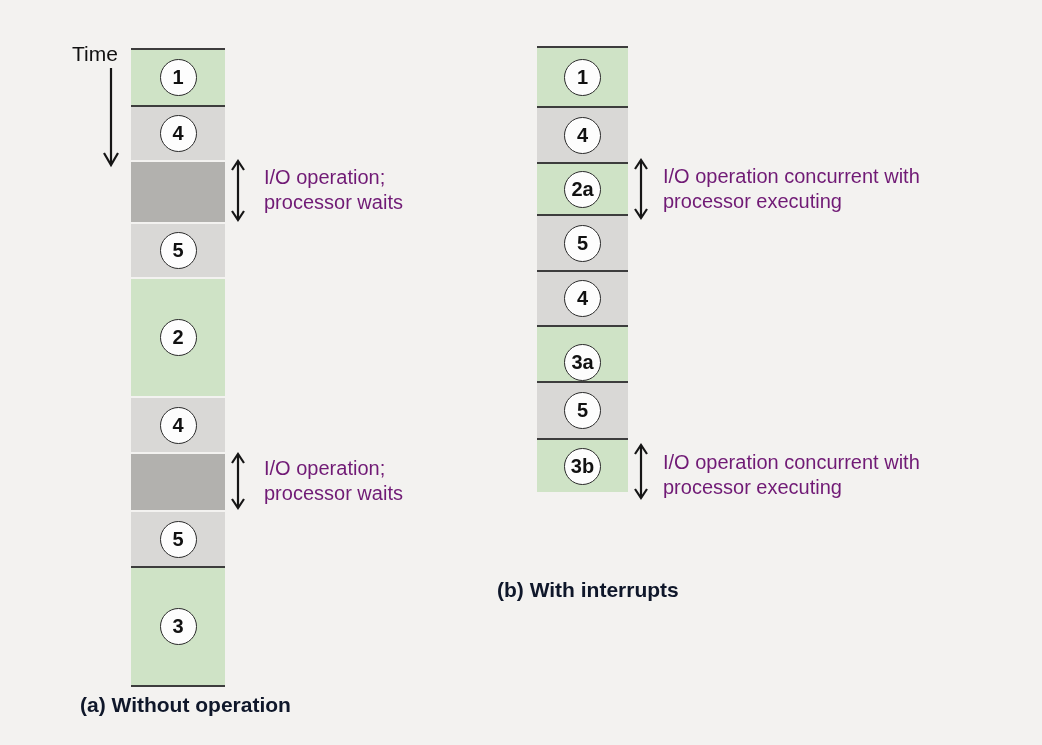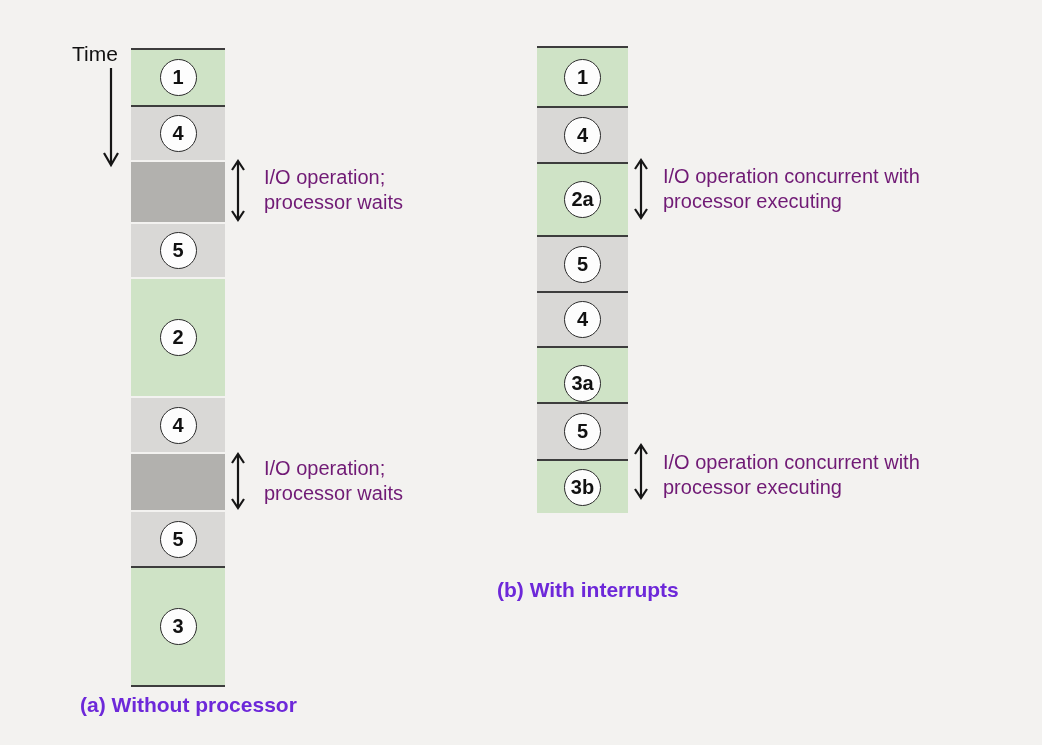--- a/index.html
+++ b/index.html
@@ -48,21 +48,21 @@
     background: #fdfdfd;
     border: 1.5px solid #2a2a2a;
     display: flex; align-items: center; justify-content: center;
     font-weight: 700; font-size: 20px; color: #111;
     box-sizing: border-box;
   }
   .caption {
     position: absolute;
     font-weight: 700;
     font-size: 21px;
-    color: #6d28d9;
+    color: #0f172a;
     white-space: nowrap;
   }
   #cap-a { left: 80px;  top: 693px; }
   #cap-b { left: 497px; top: 578px; }
   .annotation-text {
     position: absolute;
     font-size: 20px;
     line-height: 25px;
     color: #701a75;
     white-space: nowrap;
@@ -107,41 +107,41 @@
       </div>
     </div>
 
   <div id="col-b" class="column">
       <div class="segment green divider-dark" style="height: 60px;">
         <div class="circle">1</div>
       </div>
       <div class="segment gray divider-dark" style="height: 56px;">
         <div class="circle">4</div>
       </div>
-      <div class="segment green divider-dark" style="height: 73px;">
+      <div class="segment green divider-dark" style="height: 52px;">
         <div class="circle">2a</div>
       </div>
       <div class="segment gray divider-dark" style="height: 56px;">
         <div class="circle">5</div>
       </div>
       <div class="segment gray divider-dark" style="height: 55px;">
         <div class="circle">4</div>
       </div>
       <div class="segment green divider-dark" style="height: 56px; align-items: flex-end;">
         <div class="circle">3a</div>
       </div>
       <div class="segment gray divider-dark" style="height: 57px;">
         <div class="circle">5</div>
       </div>
       <div class="segment green" style="height: 52px;">
         <div class="circle">3b</div>
       </div>
     </div>
 
-  <div id="cap-a" class="caption">(a) Without processor</div>
+  <div id="cap-a" class="caption">(a) Without operation</div>
 
   <div id="cap-b" class="caption">(b) With interrupts</div>
 
   <div id="annotations">
       <svg width="16" height="63" class="io-arrow" style="left: 230px; top: 159px;">
         <line x1="8" y1="2" x2="8" y2="61" stroke="#161616" stroke-width="2.2"></line>
         <polyline points="2,11 8,2 14,11" fill="none" stroke="#161616" stroke-width="2.2"></polyline>
         <polyline points="2,52 8,61 14,52" fill="none" stroke="#161616" stroke-width="2.2"></polyline>
       </svg>
       <div class="annotation-text" style="left: 264px; top: 165px;">

